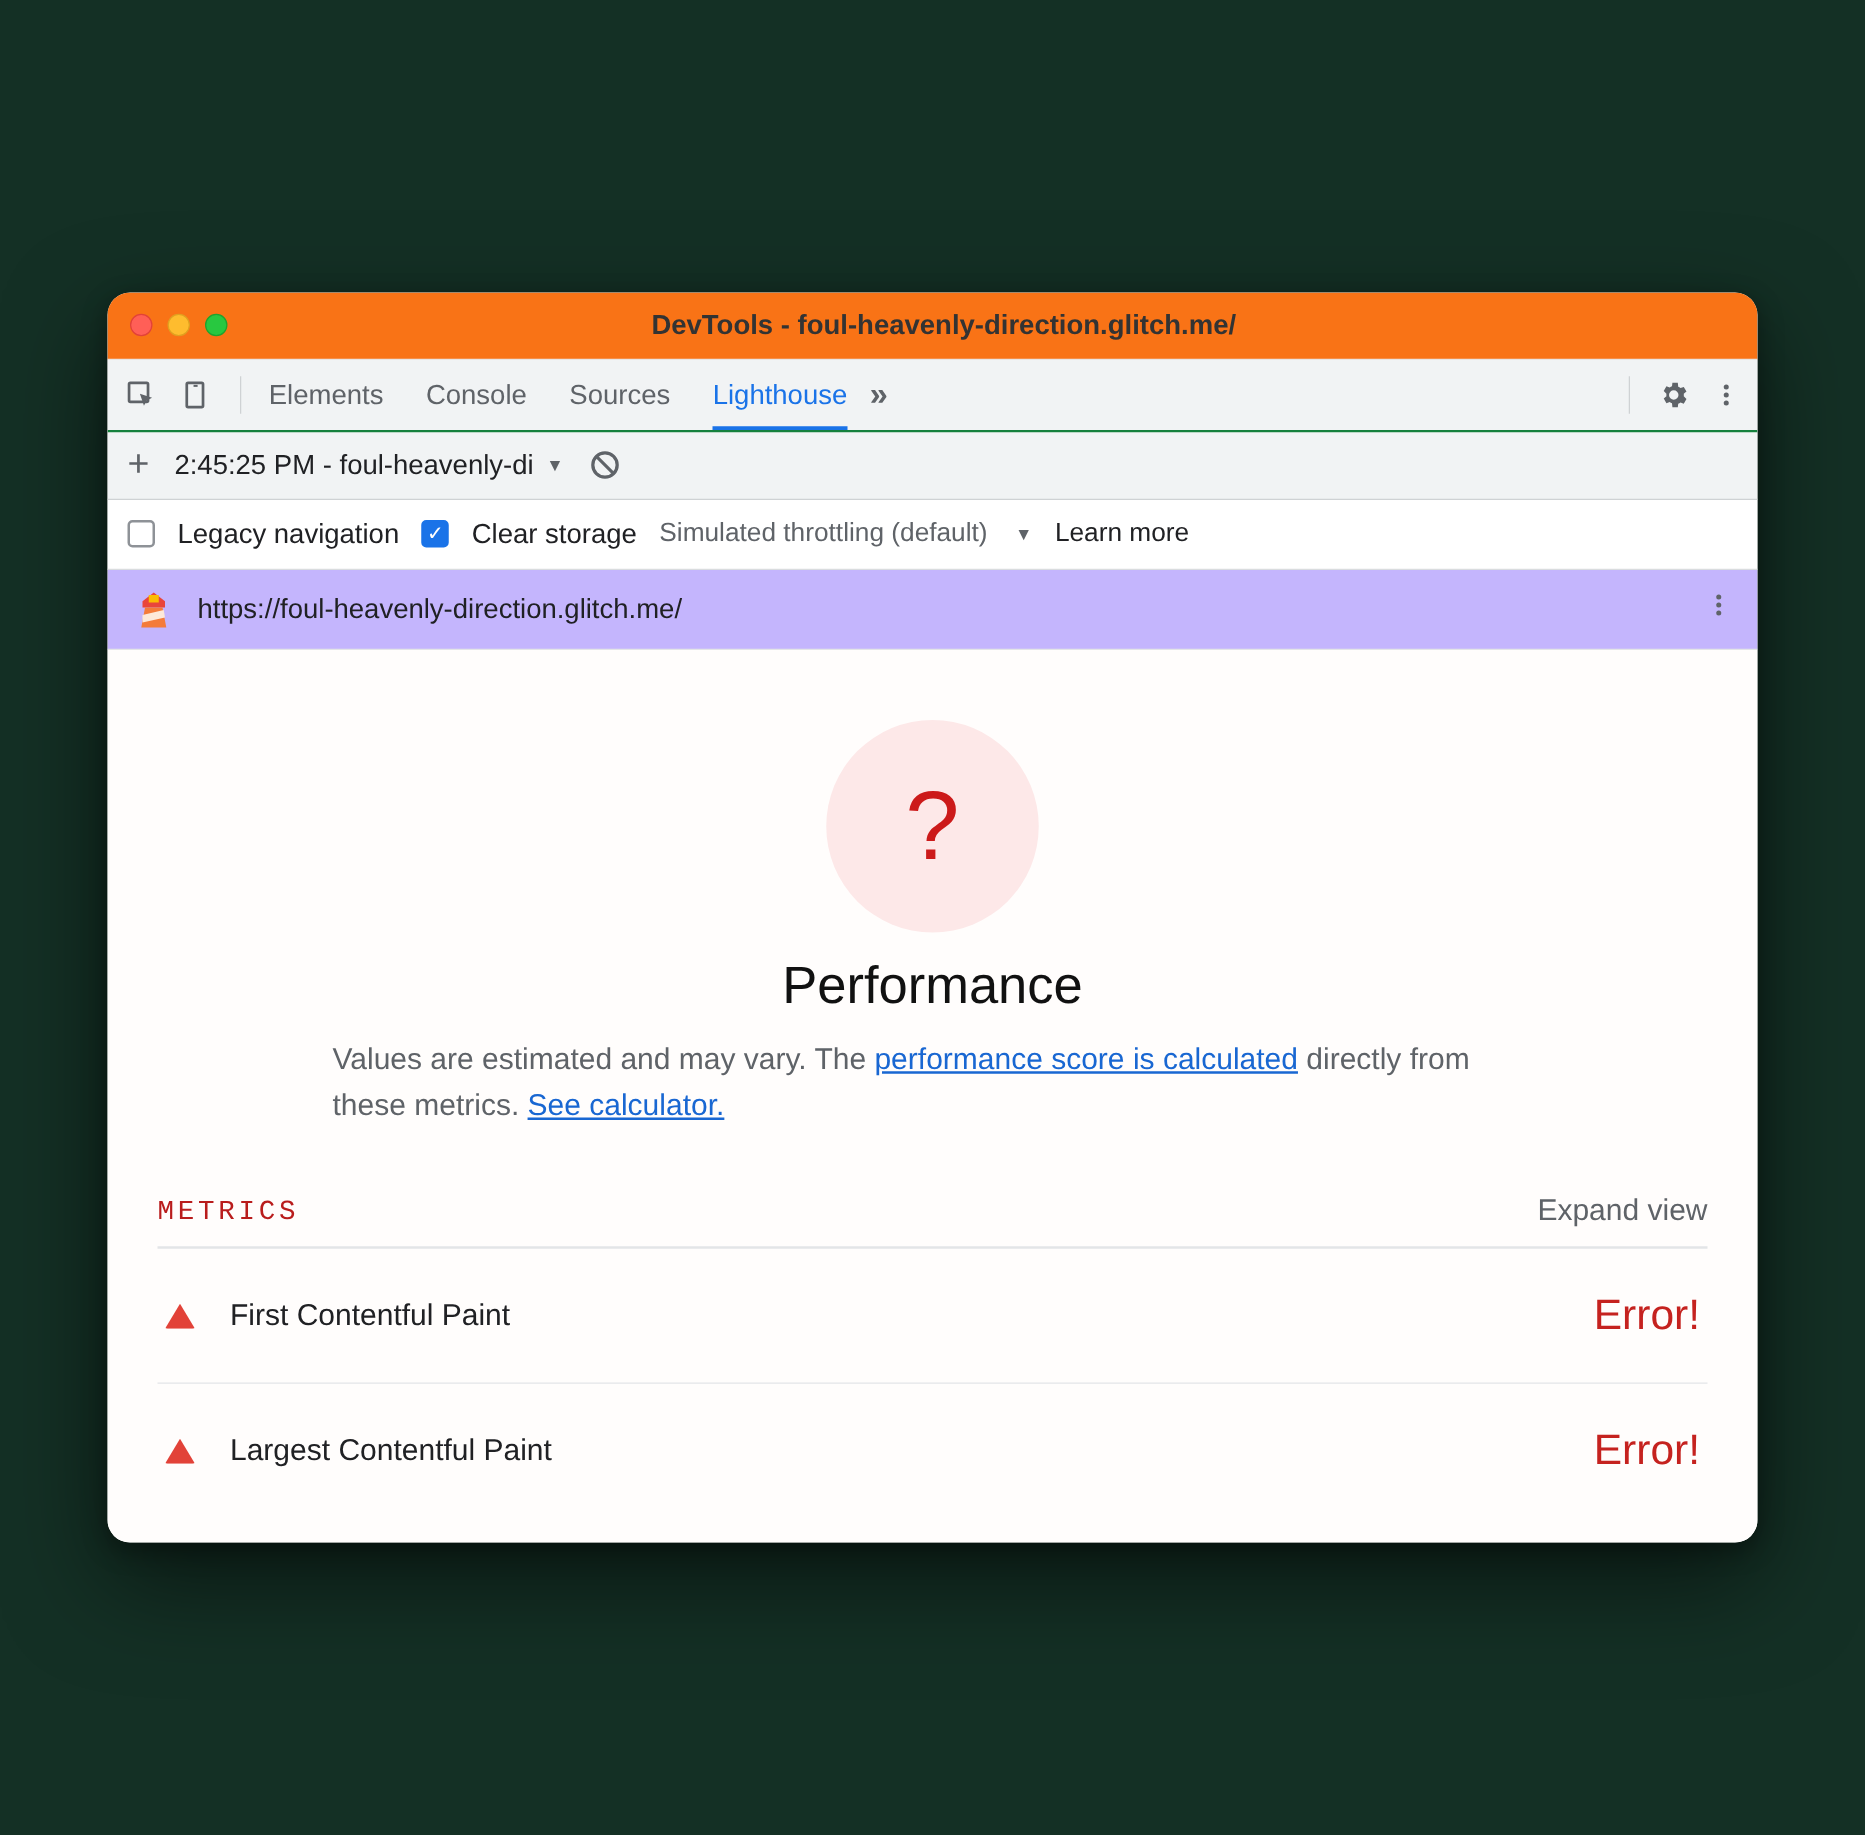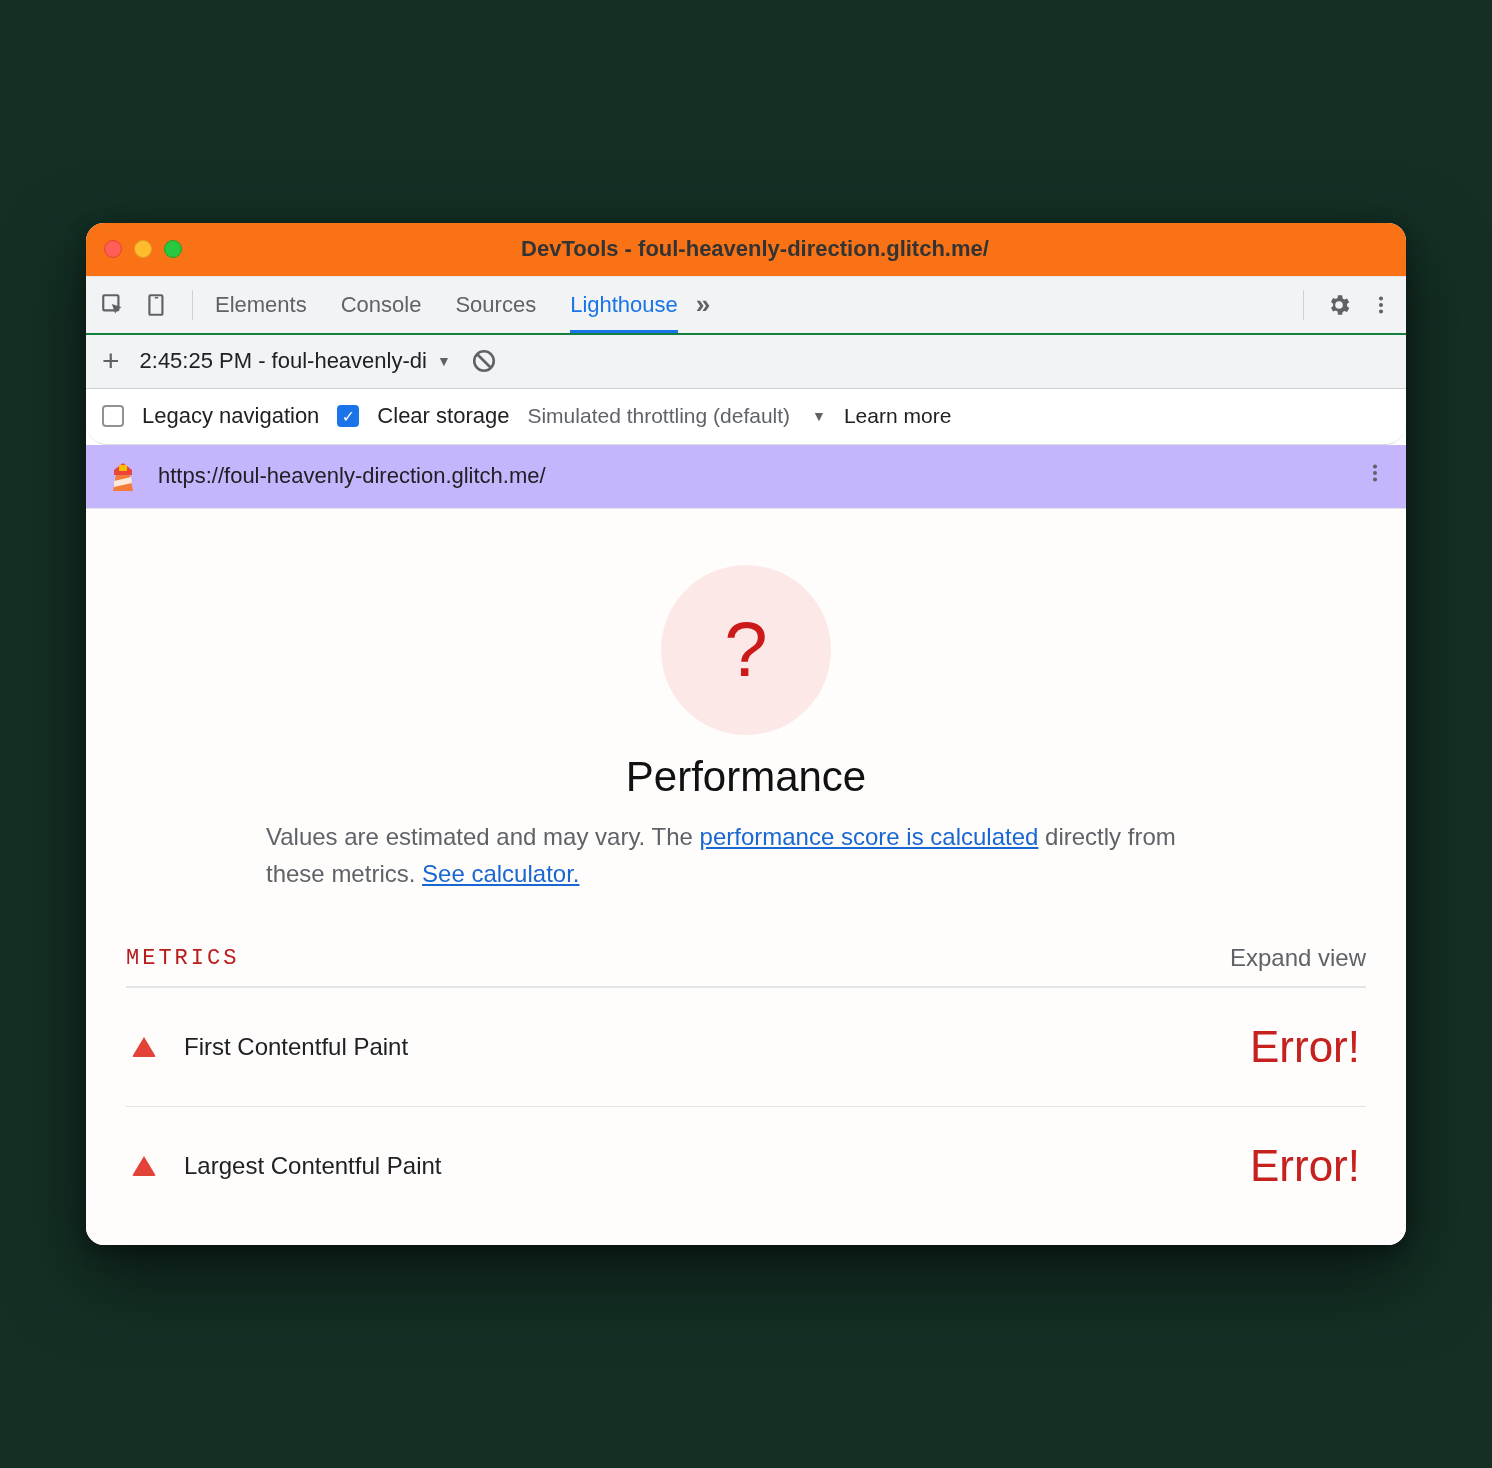--- a/index.html
+++ b/index.html
@@ -57,21 +57,21 @@
   .subbar1{
     height:54px;background:#f1f3f4;border-bottom:1px solid #cfd2d4;
     display:flex;align-items:center;padding:0 16px;gap:20px;
   }
   .plus{font-size:30px;color:#5f6368;line-height:1;}
   .reportsel{display:flex;align-items:center;gap:10px;color:#202124;font-size:22px;}
   .reportsel .arrow{font-size:14px;color:#5f6368;}
   .nosign svg{display:block;}
   .subbar2{
     height:56px;background:#fff;border-bottom:1px solid #d9dcde;
-    display:flex;align-items:center;padding:0 16px;gap:18px;font-size:22px;color:#202124;border-radius:21px;
+    display:flex;align-items:center;padding:0 16px;gap:18px;font-size:22px;color:#202124;
   }
   .chk{width:22px;height:22px;border:2px solid #8e9297;border-radius:4px;background:#fff;display:inline-flex;align-items:center;justify-content:center;}
   .chk.checked{background:#1a73e8;border-color:#1a73e8;color:#fff;font-size:16px;}
   .throttle{color:#5f6368;font-size:21px;display:flex;align-items:center;gap:22px;}
   .learnmore{color:#202124;font-size:21px;}
   .urlbar{
     height:64px;background:#c4b5fd;border-bottom:1px solid #e3e5e7;
     display:flex;align-items:center;padding:0 20px;gap:18px;font-size:22px;color:#202124;
   }
   .lh-icon{width:34px;height:34px;position:relative;}
@@ -89,21 +89,21 @@
     margin:52px 20px 0;padding-bottom:14px;border-bottom:2px solid #e3e5e7;
   }
   .metrics-header .lbl{letter-spacing:3px;color:#b91c1c;font-size:22px;font-weight:500;font-family:Liberation Mono, monospace;}
   .metrics-header .expand{color:#5f6368;font-size:24px;}
   .metric-row{
     display:flex;align-items:center;justify-content:space-between;
     margin:0 20px;padding:34px 6px;border-bottom:1px solid #e3e5e7;
   }
   .metric-left{display:flex;align-items:center;gap:28px;font-size:24px;color:#202124;}
   .tri{width:0;height:0;border-left:12px solid transparent;border-right:12px solid transparent;border-bottom:20px solid #e24238;border-radius:2px;}
-  .err{color:#c5221f;font-size:44px;}
+  .err{color:#c5221f;font-size:34px;}
 </style>
 </head>
 <body>
 
 <div class="window">
 
   <div class="titlebar">
     <div class="traffic">
       <div class="dot red"></div>
       <div class="dot yellow"></div>

